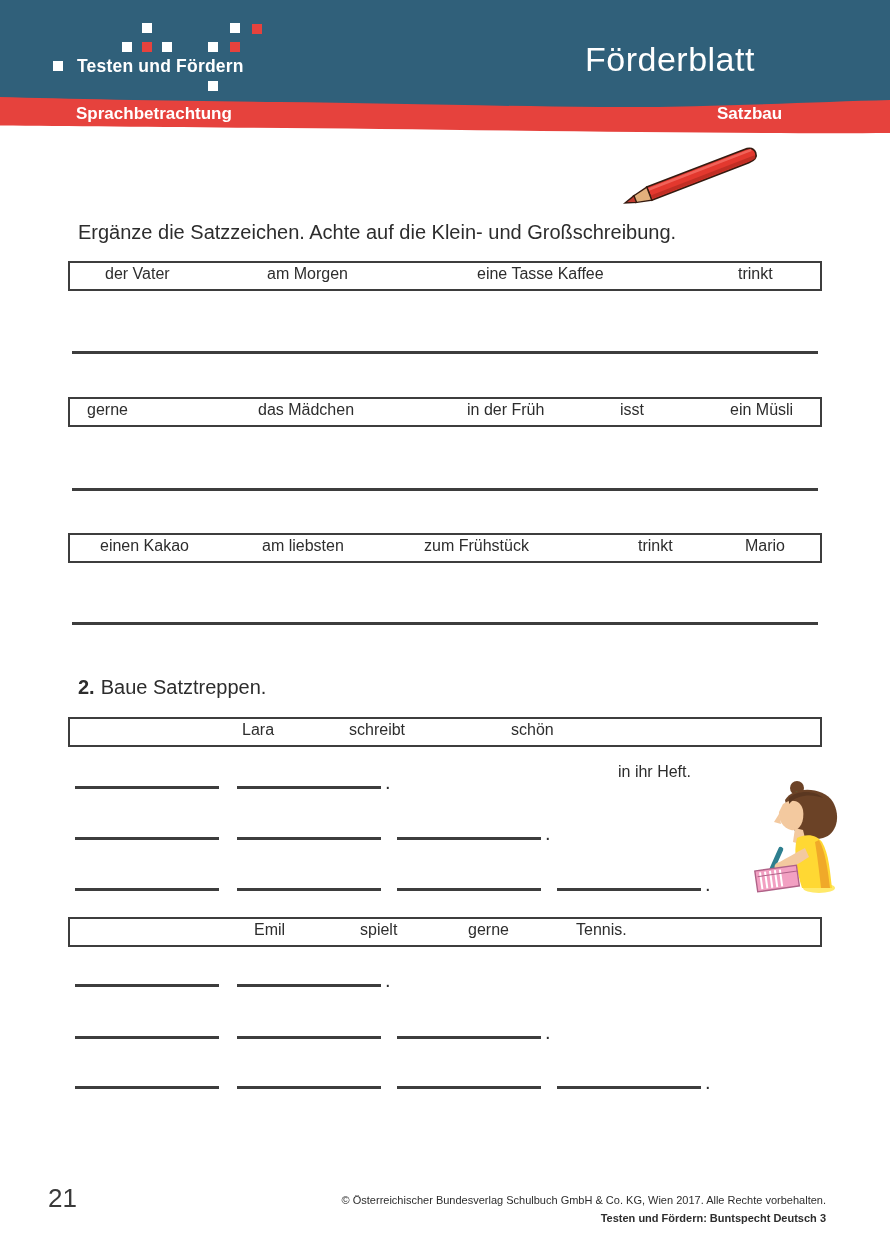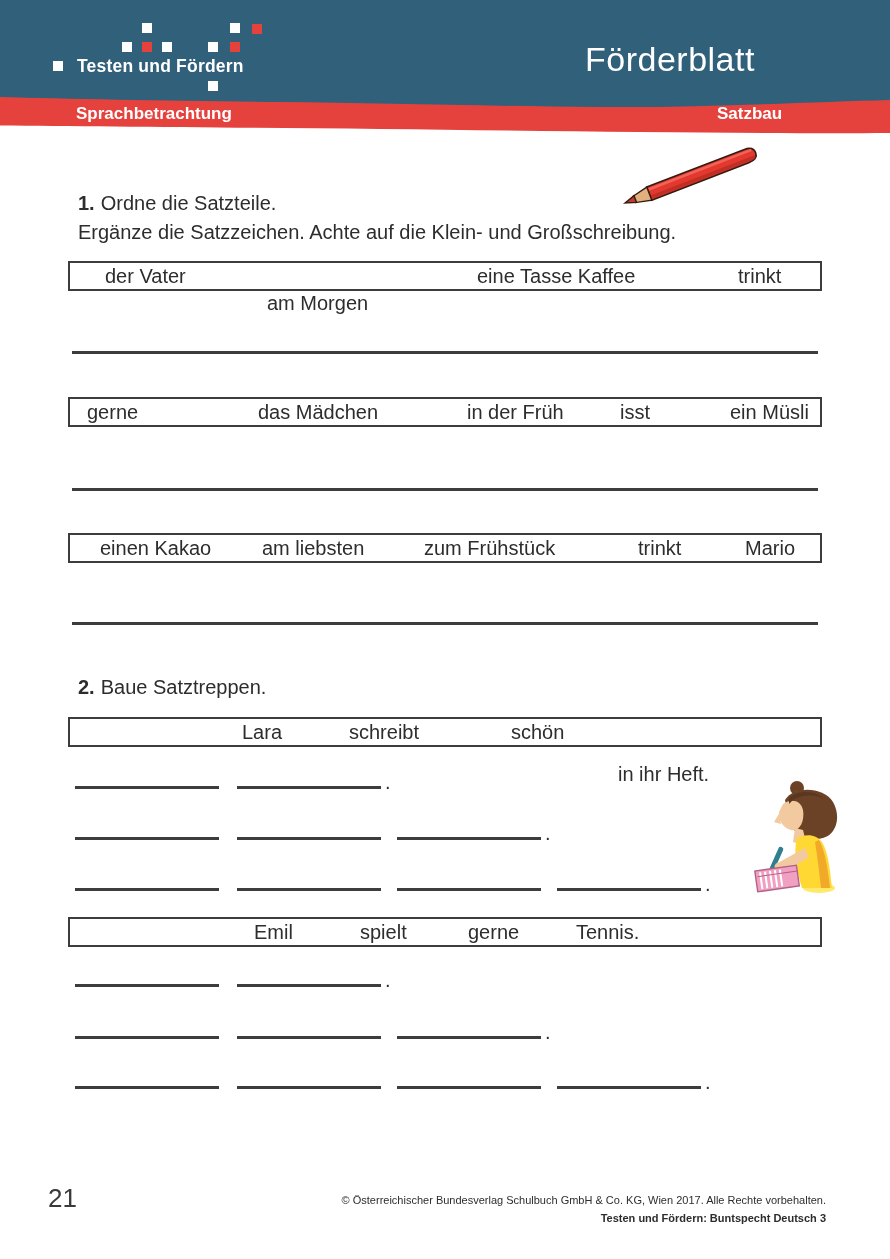--- a/index.html
+++ b/index.html
@@ -13,21 +13,21 @@
   .sq-r{background:#e6423d;}
   .brand{position:absolute;left:77px;top:56px;font-size:17.5px;font-weight:bold;color:#ffffff;letter-spacing:.2px;}
   .title{position:absolute;left:585px;top:40px;font-size:34px;font-weight:normal;color:#ffffff;letter-spacing:.5px;}
   .band-label{position:absolute;top:104px;font-size:17px;font-weight:bold;color:#ffffff;}
 
   
   .ex-head{position:absolute;left:78px;font-size:20px;color:#2d2d2d;white-space:nowrap;}
   .ex-num{font-weight:bold;margin-right:6px;}
   .wordbox{position:absolute;left:68px;width:754px;height:30px;border:2px solid #3d3d3d;
            box-sizing:border-box;background:#ffffff;}
-  .word{position:absolute;font-size:20px;white-space:nowrap;color:#2d2d2d;}
+  .word{position:absolute;font-size:16px;white-space:nowrap;color:#2d2d2d;}
   .ansline{position:absolute;left:72px;width:746px;height:3px;background:#3d3d3d;}
   .blank{position:absolute;width:144px;height:3px;background:#3d3d3d;}
   .dot{position:absolute;font-size:20px;color:#2d2d2d;}
 
   
   .illu{position:absolute;}
 
   
   .pgnum{position:absolute;left:48px;top:1183px;font-size:26px;color:#3a3a3a;}
   .foot{position:absolute;right:64px;top:1191px;text-align:right;font-size:11px;line-height:18px;color:#2d2d2d;}
@@ -64,30 +64,27 @@
   <svg class="illu" style="left:605px;top:140px;" width="165" height="75" viewBox="0 0 165 75">
     <g transform="translate(20,63) rotate(-21.1)">
       <path d="M26,-7 H130 C137,-7 140,-4 140,0 C140,4 137,7 130,7 H26 Z" fill="#e3382e" stroke="#351a10" stroke-width="1.6"></path>
       <rect x="26" y="2.2" width="112" height="3.6" fill="#b52b22" opacity="0.75"></rect>
       <rect x="27" y="-5.4" width="110" height="2.6" fill="#f2675e" opacity="0.9"></rect>
       <path d="M10,-3.4 L26,-7 L26,7 L10,3.4 Z" fill="#e2b07c" stroke="#351a10" stroke-width="1.4"></path>
       <path d="M0,0 L11,-3.6 L11,3.6 Z" fill="#c23a2f" stroke="#351a10" stroke-width="1.4"></path>
     </g>
   </svg>
 
-  <div class="ex-head" style="top:192px;">
-    <span class="ex-num">1.</span><span>Ordne die Satzteile.</span>
-  </div>
   <div class="ex-head" style="top:221px;">
     <span>Ergänze die Satzzeichen. Achte auf die Klein- und Großschreibung.</span>
   </div>
 
   <div class="wordbox" style="top:261px;"></div>
   <span class="word" style="left:105px;top:265px;">der Vater</span>
-  <span class="word" style="left:267px;top:265px;margin-top:27px;">am Morgen</span>
+  <span class="word" style="left:267px;top:265px;">am Morgen</span>
   <span class="word" style="left:477px;top:265px;">eine Tasse Kaffee</span>
   <span class="word" style="left:738px;top:265px;">trinkt</span>
   <div class="ansline" style="top:351px;"></div>
 
   <div class="wordbox" style="top:397px;"></div>
   <span class="word" style="left:87px;top:401px;">gerne</span>
   <span class="word" style="left:258px;top:401px;">das Mädchen</span>
   <span class="word" style="left:461px;top:401px;margin-left:6px;">in der Früh</span>
   <span class="word" style="left:620px;top:401px;">isst</span>
   <span class="word" style="left:730px;top:401px;">ein Müsli</span>

